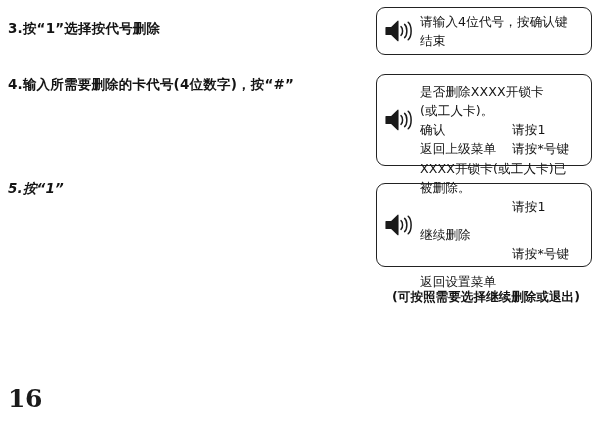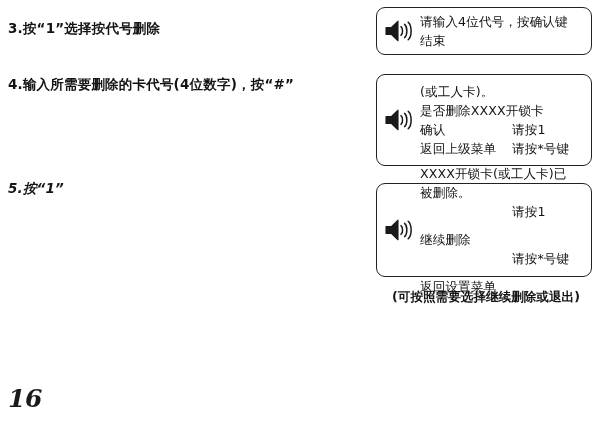--- a/index.html
+++ b/index.html
@@ -49,21 +49,21 @@
     width: 216px;
     border: 1.3px solid #222222;
     border-radius: 9px;
     background: #ffffff;
     display: flex;
     align-items: center;
     padding: 5px 6px 5px 7px;
   }
   .box-1 { top: 7px;   height: 48px; }
   .box-2 { top: 74px;  height: 92px; }
-  .box-3 { top: 183px; height: 94px; }
+  .box-3 { top: 183px; height: 84px; }
 
   .speaker-icon {
     flex: 0 0 auto;
     width: 30px;
     height: 26px;
     margin-right: 6px;
     display: flex;
     align-items: center;
     justify-content: center;
   }
@@ -102,21 +102,20 @@
     margin-top: 8px;
   }
 
   
   .page-number {
     position: absolute;
     left: 8px;
     bottom: 18px;
     font-size: 25px;
     font-weight: bold;
-    font-style: italic;
     font-family: "DejaVu Serif", "Liberation Serif", serif;
     color: #1a1a1a;
     letter-spacing: -0.5px;
   }
 </style>
 </head>
 <body>
 
 <div class="steps">
   <div class="step step-3">3.按“1”选择按代号删除</div>
@@ -144,22 +143,22 @@
   <div class="prompt-box box-2">
     <span class="speaker-icon">
       <svg width="30" height="26" viewBox="0 0 30 26" aria-hidden="true">
         <path d="M2 9.5 H7.5 L14 3.2 V22.8 L7.5 16.5 H2 Z" fill="#1a1a1a" stroke="#1a1a1a" stroke-width="1.1" stroke-linejoin="round"></path>
         <path d="M17 8.6 C19.1 10.2 19.1 15.8 17 17.4" fill="none" stroke="#1a1a1a" stroke-width="1.5" stroke-linecap="round"></path>
         <path d="M20.6 6.4 C23.6 8.9 23.6 17.1 20.6 19.6" fill="none" stroke="#1a1a1a" stroke-width="1.5" stroke-linecap="round"></path>
         <path d="M24.2 4.3 C28.1 7.7 28.1 18.3 24.2 21.7" fill="none" stroke="#1a1a1a" stroke-width="1.5" stroke-linecap="round"></path>
       </svg>
     </span>
     <div class="prompt-lines">
+      <div class="p-line">是否删除XXXX开锁卡</div>
       <div class="p-line">(或工人卡)。</div>
-      <div class="p-line">是否删除XXXX开锁卡</div>
       <div class="p-row">
         <span class="lbl">确认</span>
         <span class="val">请按1</span>
       </div>
       <div class="p-row">
         <span class="lbl">返回上级菜单</span>
         <span class="val">请按*号键</span>
       </div>
     </div>
   </div>

